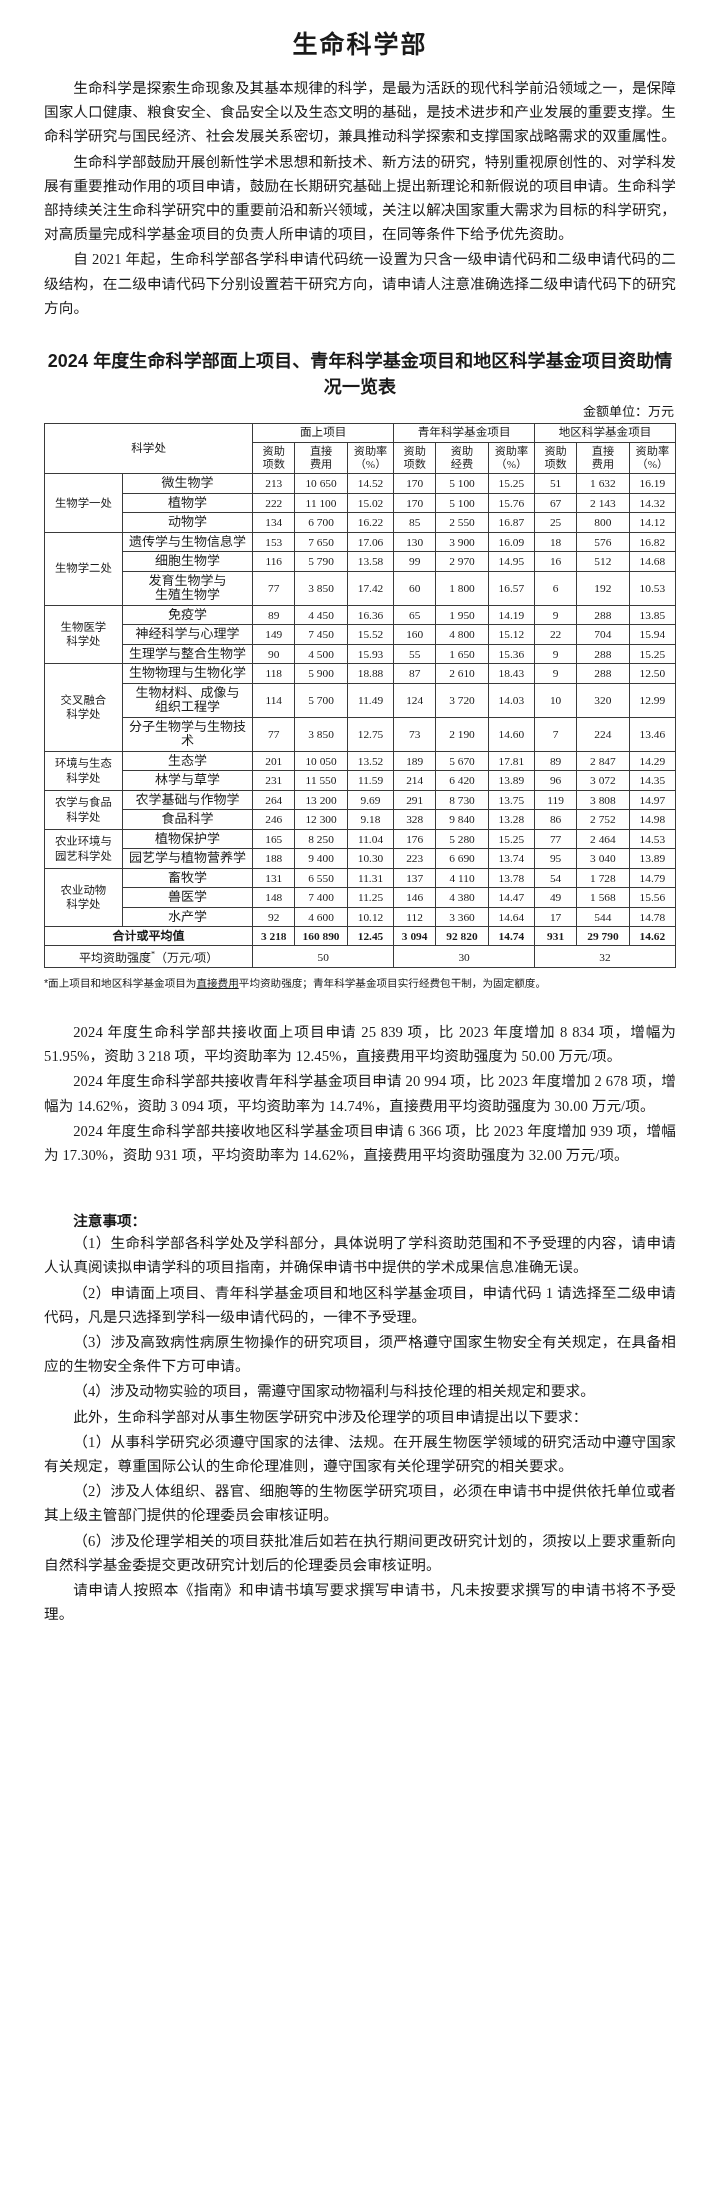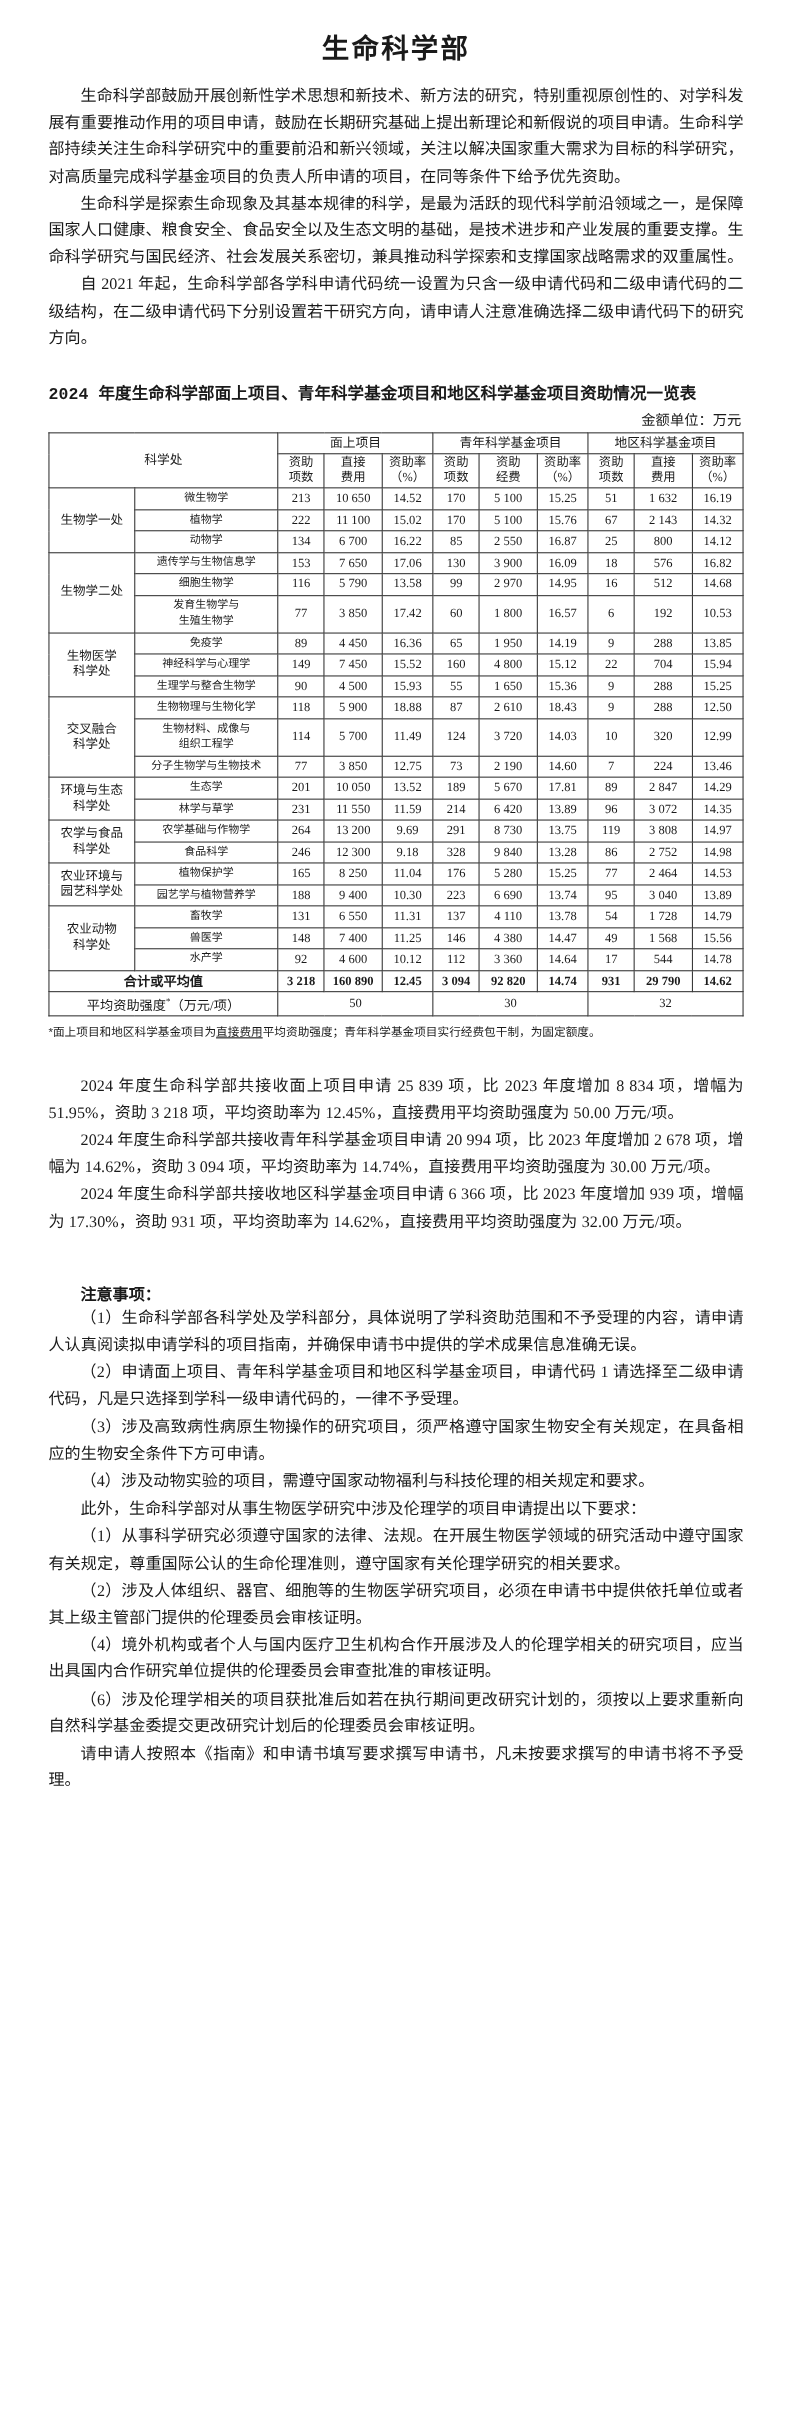--- a/index.html
+++ b/index.html
@@ -37,25 +37,26 @@
     font-size: 14.6px;
     line-height: 24.2px;
     text-align: justify;
     text-justify: inter-ideograph;
     text-indent: 2em;
     letter-spacing: 0.1px;
   }
 
   
   .table-caption {
-    font-size: 15px;
+    text-align: center;
+    font-size: 18px;
     font-weight: bold;
     margin: 12px 0 3px 0;
     letter-spacing: 0.1px;
-    font-family: Liberation Mono, monospace;
+    font-family: Liberation Sans, sans-serif;
   }
   .table-unit {
     text-align: right;
     font-size: 13px;
     margin: 0 2px 3px 0;
   }
 
   
   table.fund-table {
     border-collapse: collapse;
@@ -76,21 +77,21 @@
     font-weight: normal;
   }
   .th-group { font-size: 11.6px; padding: 3px 1px; }
   .th-sub   { font-size: 11.2px; line-height: 13px; padding: 3px 0; }
   .col-dept { width: 74px; font-size: 11.4px; }
   .col-disc { width: 124px; font-size: 11.4px; }
   .col-num  { width: 40px; }
   .col-fee  { width: 50px; }
   .col-rate { width: 44px; }
   .dept-cell { font-size: 11.4px; line-height: 14.5px; }
-  .disc-cell { font-size: 10px; line-height: 14.5px; }
+  .disc-cell { font-size: 13px; line-height: 14.5px; }
   .row-total td { font-weight: bold; }
   .total-label { font-weight: bold; font-size: 12px; }
   .intensity-label { font-size: 12px; }
   sup.star { font-size: 8px; vertical-align: super; }
 
   
   .footnote {
     font-size: 10.6px;
     line-height: 16px;
     margin: 7px 0 16px 0;
@@ -112,22 +113,22 @@
   .spacer-md { height: 13px; }
 </style>
 </head>
 <body>
 
 <div class="page">
 
   <h1 class="doc-title">生命科学部</h1>
 
   <div>
+    <p class="para">生命科学是探索生命现象及其基本规律的科学，是最为活跃的现代科学前沿领域之一，是保障国家人口健康、粮食安全、食品安全以及生态文明的基础，是技术进步和产业发展的重要支撑。生命科学研究与国民经济、社会发展关系密切，兼具推动科学探索和支撑国家战略需求的双重属性。</p>
     <p class="para">生命科学部鼓励开展创新性学术思想和新技术、新方法的研究，特别重视原创性的、对学科发展有重要推动作用的项目申请，鼓励在长期研究基础上提出新理论和新假说的项目申请。生命科学部持续关注生命科学研究中的重要前沿和新兴领域，关注以解决国家重大需求为目标的科学研究，对高质量完成科学基金项目的负责人所申请的项目，在同等条件下给予优先资助。</p>
-    <p class="para">生命科学是探索生命现象及其基本规律的科学，是最为活跃的现代科学前沿领域之一，是保障国家人口健康、粮食安全、食品安全以及生态文明的基础，是技术进步和产业发展的重要支撑。生命科学研究与国民经济、社会发展关系密切，兼具推动科学探索和支撑国家战略需求的双重属性。</p>
     <p class="para">自 2021 年起，生命科学部各学科申请代码统一设置为只含一级申请代码和二级申请代码的二级结构，在二级申请代码下分别设置若干研究方向，请申请人注意准确选择二级申请代码下的研究方向。</p>
   </div>
 
   <div class="spacer-md"></div>
 
   <div class="table-caption">2024 年度生命科学部面上项目、青年科学基金项目和地区科学基金项目资助情况一览表</div>
   <div class="table-unit">金额单位：万元</div>
 
   <table class="fund-table">
     <colgroup>
@@ -487,18 +488,17 @@
 
   <div>
     <div class="notes-title">注意事项：</div>
     <p class="para">（1）生命科学部各科学处及学科部分，具体说明了学科资助范围和不予受理的内容，请申请人认真阅读拟申请学科的项目指南，并确保申请书中提供的学术成果信息准确无误。</p>
     <p class="para">（2）申请面上项目、青年科学基金项目和地区科学基金项目，申请代码 1 请选择至二级申请代码，凡是只选择到学科一级申请代码的，一律不予受理。</p>
     <p class="para">（3）涉及高致病性病原生物操作的研究项目，须严格遵守国家生物安全有关规定，在具备相应的生物安全条件下方可申请。</p>
     <p class="para">（4）涉及动物实验的项目，需遵守国家动物福利与科技伦理的相关规定和要求。</p>
     <p class="para">此外，生命科学部对从事生物医学研究中涉及伦理学的项目申请提出以下要求：</p>
     <p class="para">（1）从事科学研究必须遵守国家的法律、法规。在开展生物医学领域的研究活动中遵守国家有关规定，尊重国际公认的生命伦理准则，遵守国家有关伦理学研究的相关要求。</p>
     <p class="para">（2）涉及人体组织、器官、细胞等的生物医学研究项目，必须在申请书中提供依托单位或者其上级主管部门提供的伦理委员会审核证明。</p>
-    <p class="para">（4）境外机构或者个人与国内医疗卫生机构合作开展涉及人的伦理学相关的研究项目，应当出具国内合作研究单位提供的伦理委员会审查批准的审核证明。</p>
     <p class="para">（6）涉及伦理学相关的项目获批准后如若在执行期间更改研究计划的，须按以上要求重新向自然科学基金委提交更改研究计划后的伦理委员会审核证明。</p>
     <p class="para">请申请人按照本《指南》和申请书填写要求撰写申请书，凡未按要求撰写的申请书将不予受理。</p>
   </div>
 
 </div>
 
 </body></html>

